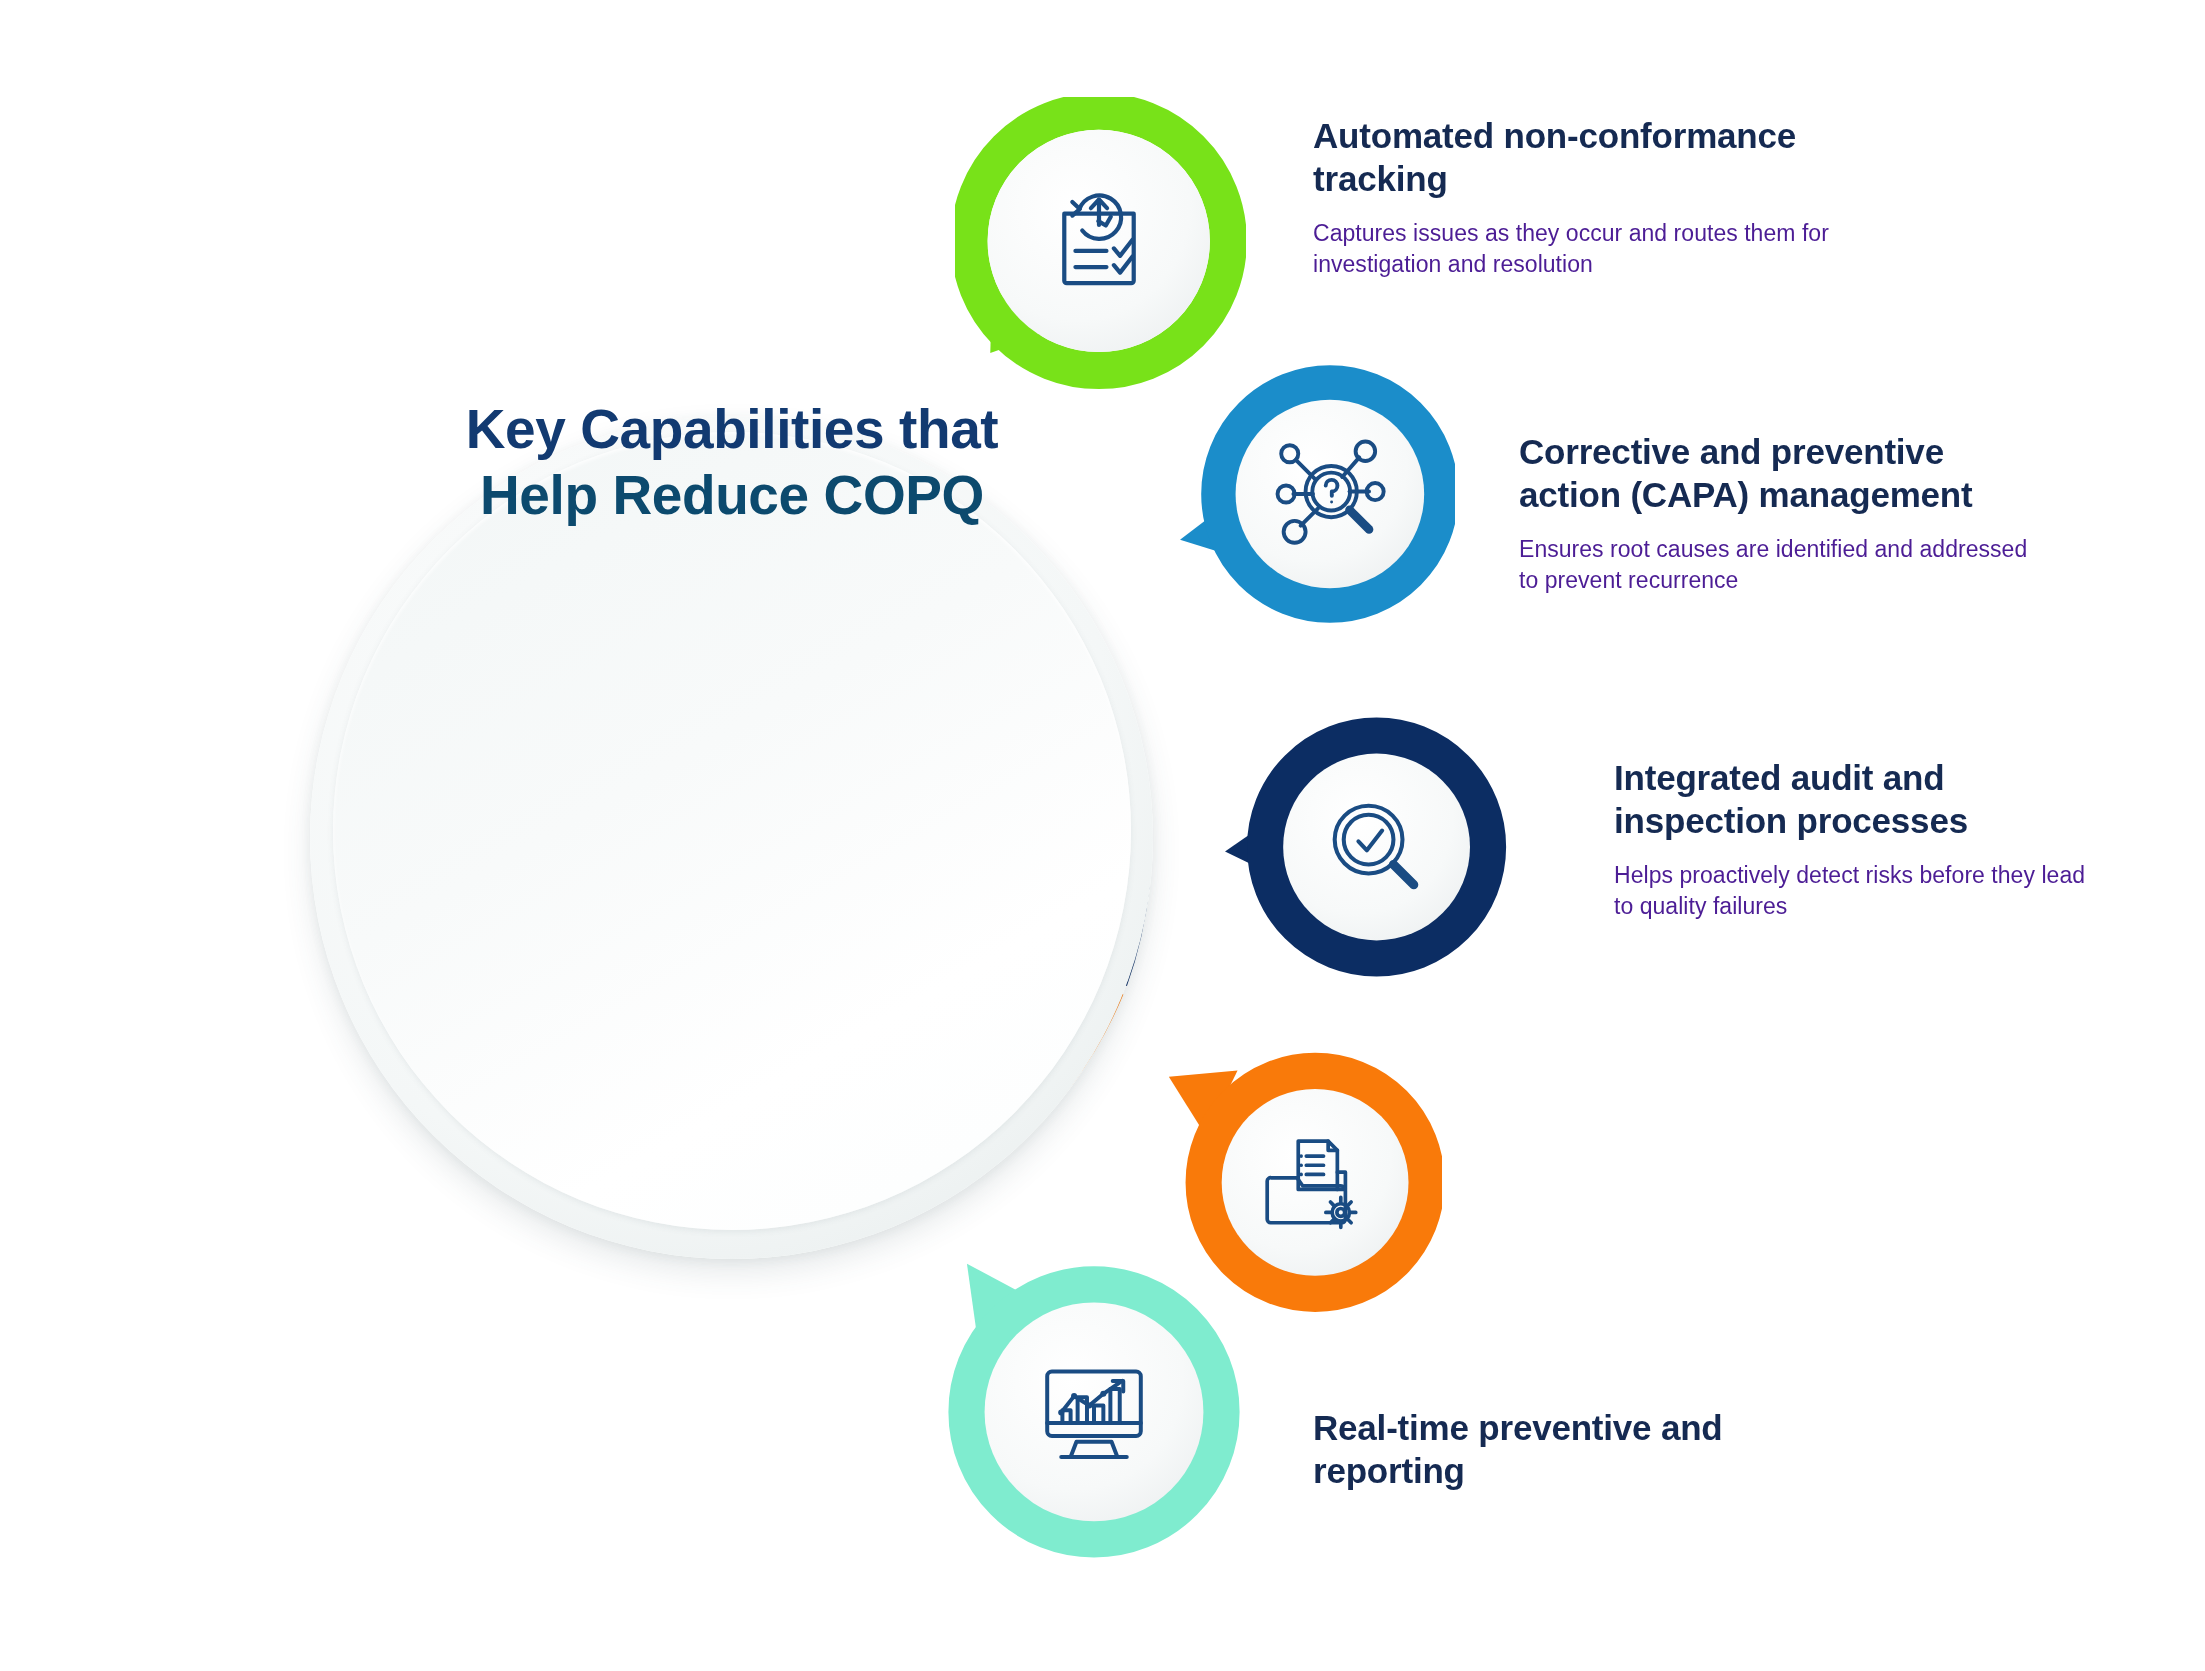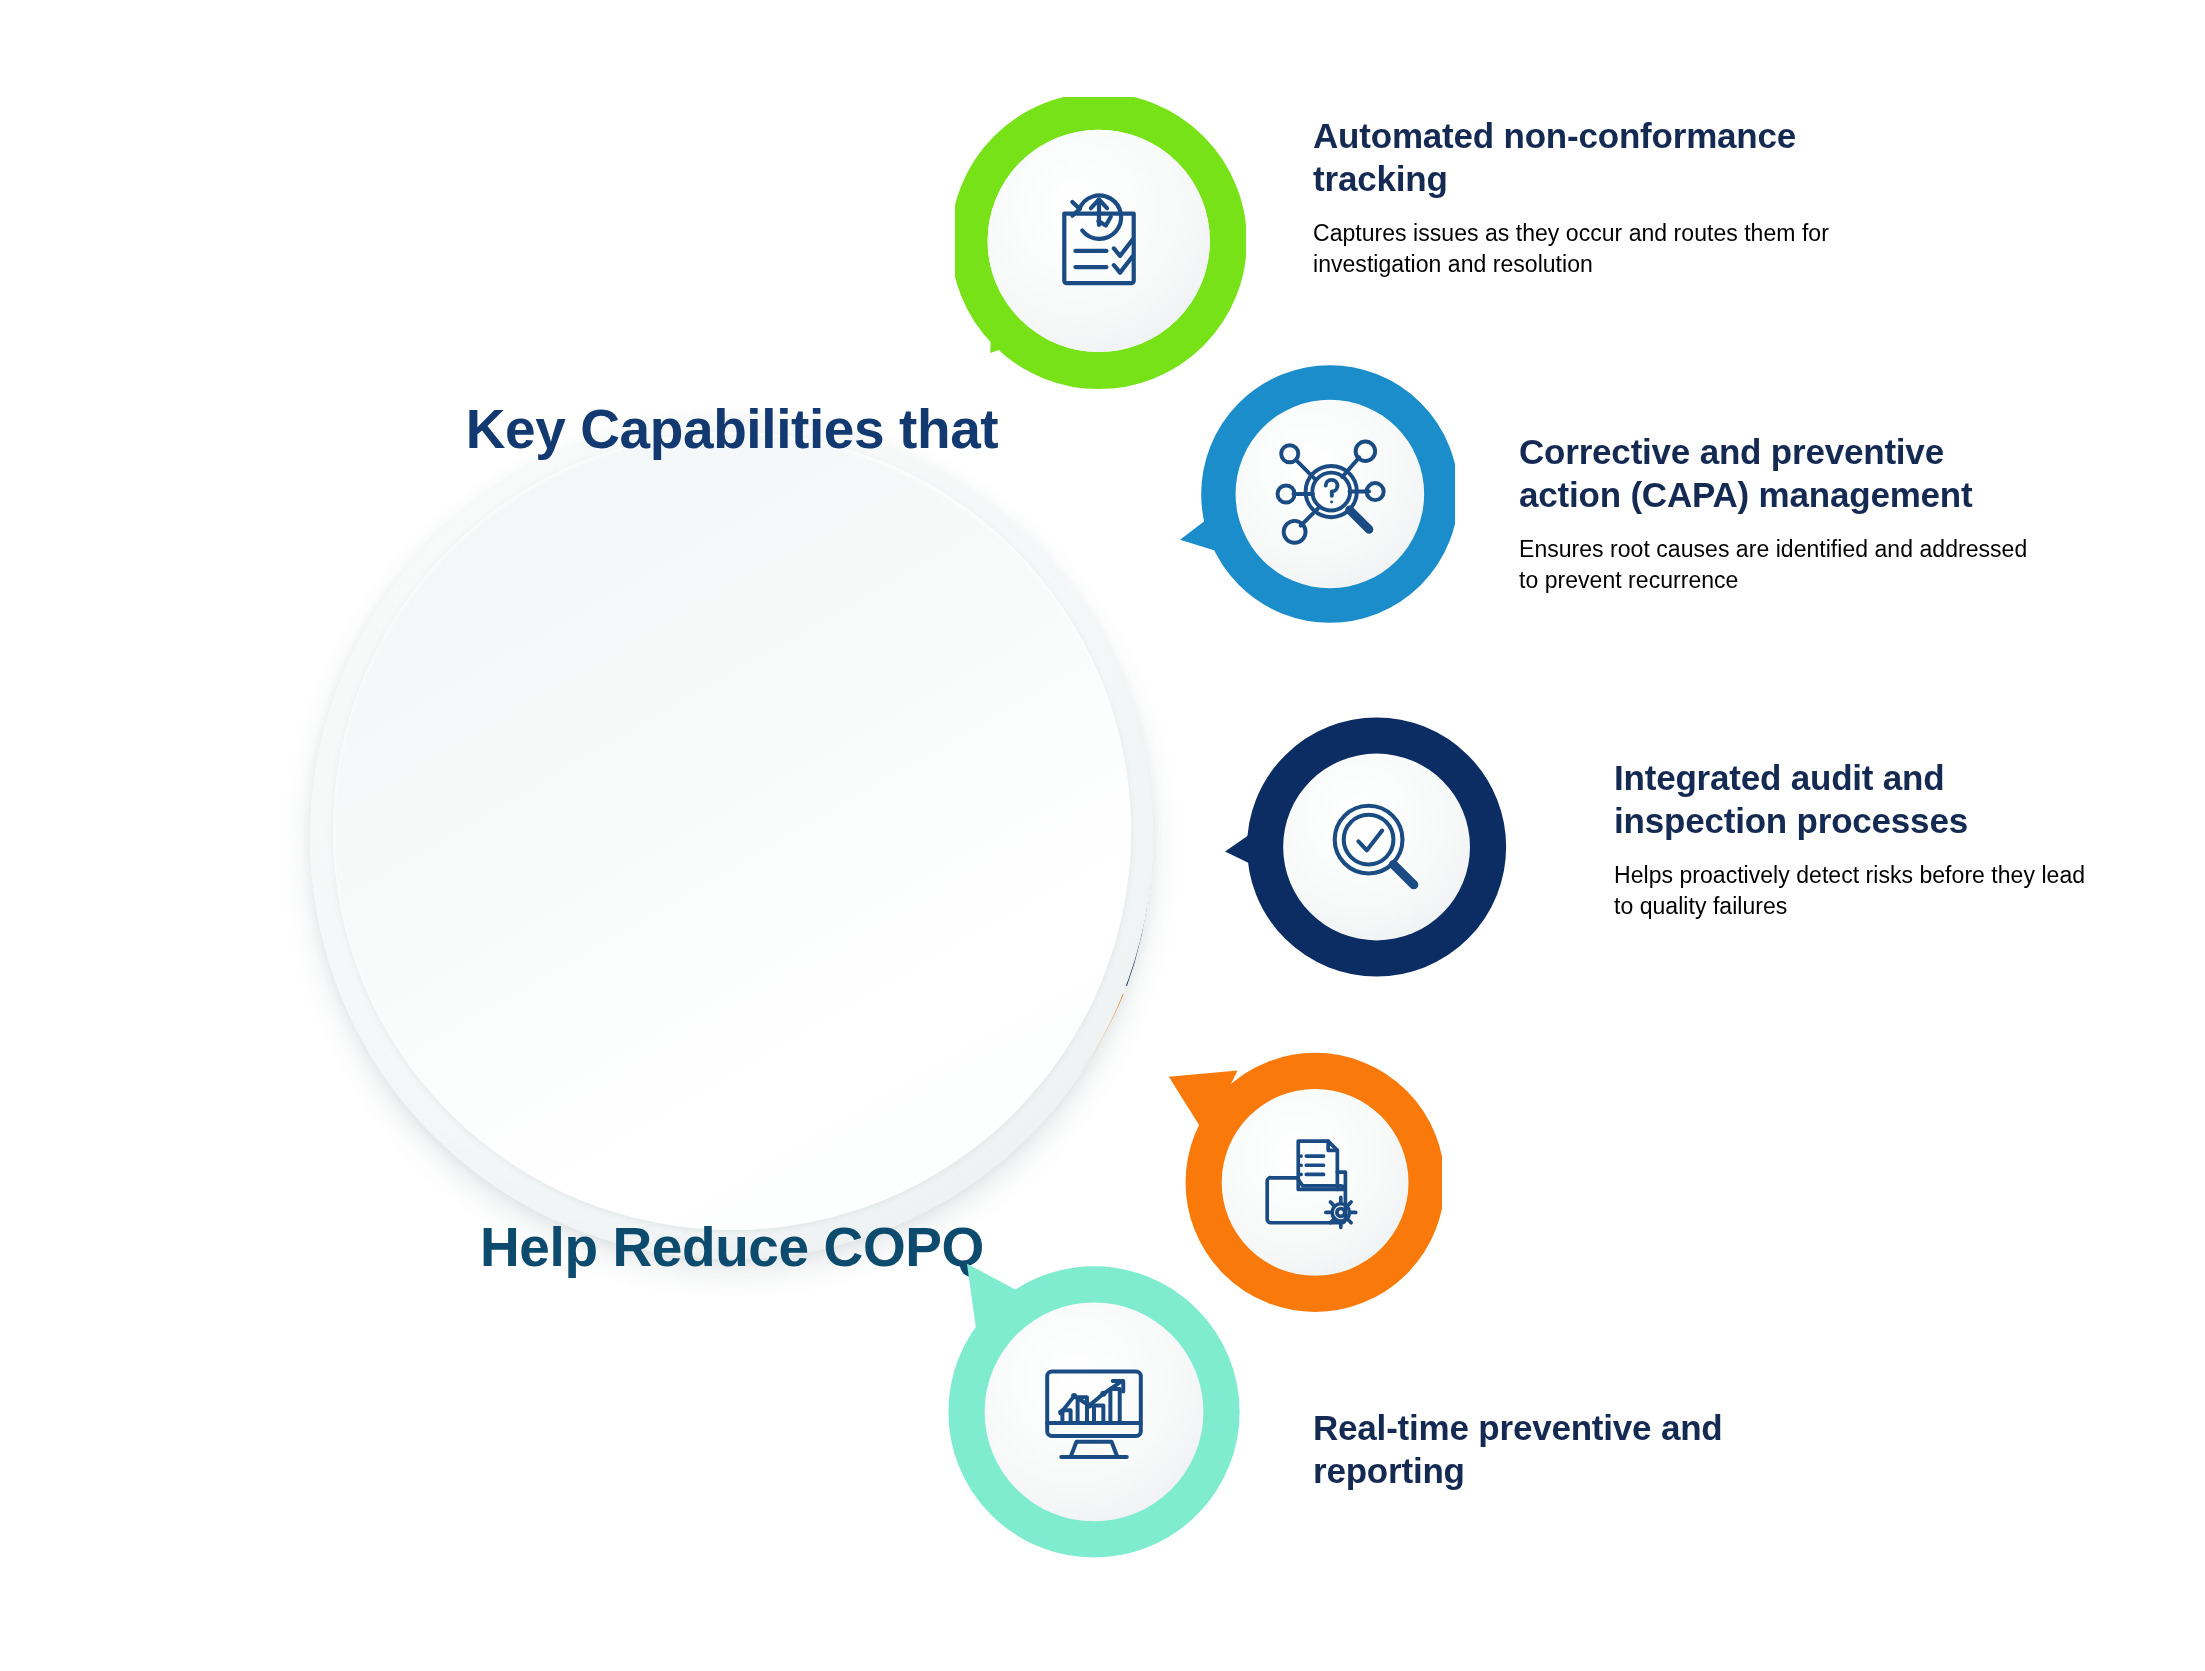--- a/index.html
+++ b/index.html
@@ -20,21 +20,21 @@
     box-shadow: 0 14px 30px rgba(60,85,90,0.12), 0 2.6px 10.6px rgba(60,85,90,0.07);
   }
   .hub-inner {
     position: absolute; left: 42px; top: 35px; width: 798px; height: 798px;
     border-radius: 50%;
     background: linear-gradient(150deg, #f2f6f6 0%, #f8fafa 42%, #ffffff 72%, #fbfdfd 100%);
     box-shadow: inset 0 1.8px 4.4px rgba(255,255,255,0.95), 0 1.8px 6.2px rgba(90,110,115,0.10);
   }
   .hub-text {
     position: absolute; left: 0; top: 0; width: 882px; height: 882px;
-    display: flex; flex-direction: column; align-items: center; justify-content: space-between;
+    display: flex; flex-direction: column; align-items: center; justify-content: flex-start;
     gap: 2px;
   }
   .hub-line {
     color: #123a71;
     font-size: 55px; font-weight: 700; letter-spacing: -0.4px;
     white-space: nowrap;
   }
   .hub-line.l2 { color: #0c4a6e; }
 
   
@@ -49,21 +49,21 @@
   .bubble-icon svg { display: block; }
 
   
   .txt { position: absolute; }
   .txt h3 {
     color: #152a52; font-size: 35px; font-weight: 700;
     line-height: 1.22; letter-spacing: -0.2px;
     margin-bottom: 17.6px;
   }
   .txt p {
-    color: #000000; font-size: 23px; font-weight: 400;
+    color: #4c1d95; font-size: 23px; font-weight: 400;
     line-height: 1.36; letter-spacing: 0.04px;
   }
 </style>
 </head>
 <body>
 
 <div id="stage">
 
   <svg class="ring-svg" viewBox="0 0 1000 1000">
     <circle cx="500" cy="500" r="462" fill="none" stroke="#DFE5E4" stroke-width="26"></circle>

